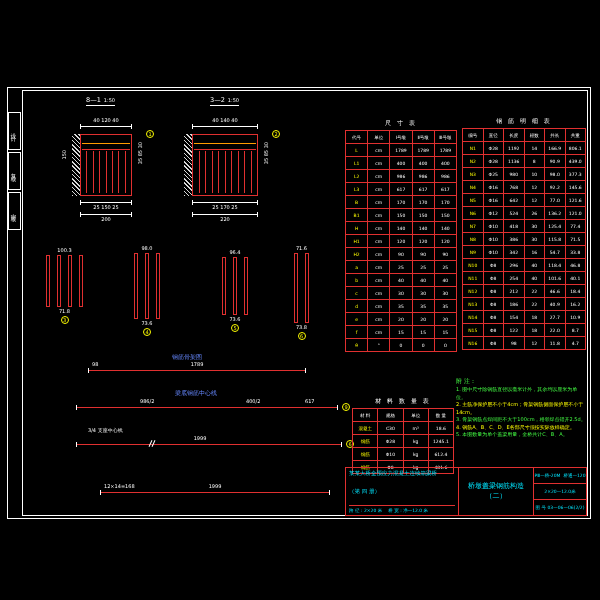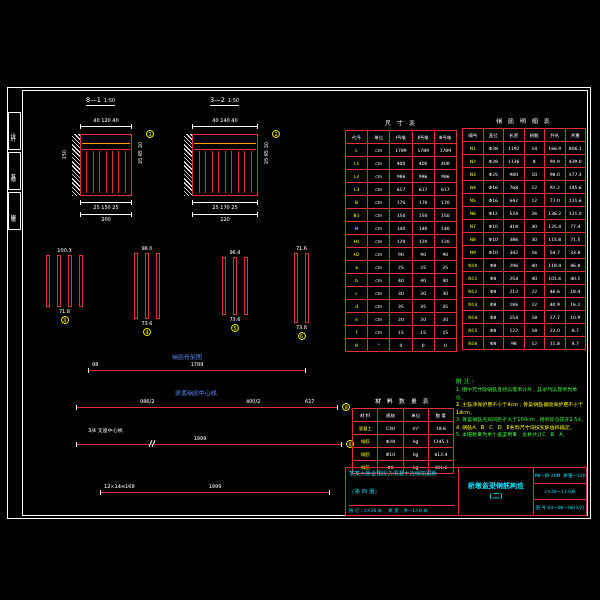--- a/index.html
+++ b/index.html
@@ -49,21 +49,21 @@
   .notes{position:absolute;}
   .notes-title{color:var(--green);font-size:6px;margin-bottom:2px;line-height:1;}
   .note{font-size:5px;line-height:1.5;}
   .n-g{color:var(--green);}.n-y{color:var(--yellow);}
   .tb{position:absolute;border:1px solid var(--red);box-sizing:border-box;display:grid;
       grid-template-columns:112px 76px 52px;color:var(--cyan);}
   .tb-left{padding:2px 3px;display:flex;flex-direction:column;justify-content:space-between;min-width:0;}
   .tb-left .pl{font-size:5.5px;white-space:nowrap;overflow:hidden;line-height:1.25;}
   .tb-specs{display:flex;gap:6px;font-size:4.5px;border-top:1px solid var(--red);padding-top:2px;white-space:nowrap;}
   .tb-mid{border-left:1px solid var(--red);border-right:1px solid var(--red);display:flex;align-items:center;
-          justify-content:center;text-align:center;font-size:7px;font-weight:bold;padding:2px;line-height:1.3;}
+          justify-content:center;text-align:center;font-size:7px;font-weight:normal;padding:2px;line-height:1.3;}
   .tb-right{display:flex;flex-direction:column;}
   .tb-right .r{flex:1;display:flex;align-items:center;justify-content:center;gap:3px;font-size:4.5px;
                border-bottom:1px solid var(--red);white-space:nowrap;overflow:hidden;}
   .tb-right .r:last-child{border-bottom:none;}
   .brk{position:absolute;width:1px;height:7px;background:var(--white);transform:rotate(25deg);}
 </style>
 </head>
 <body>
 
 <div class="sheet">

